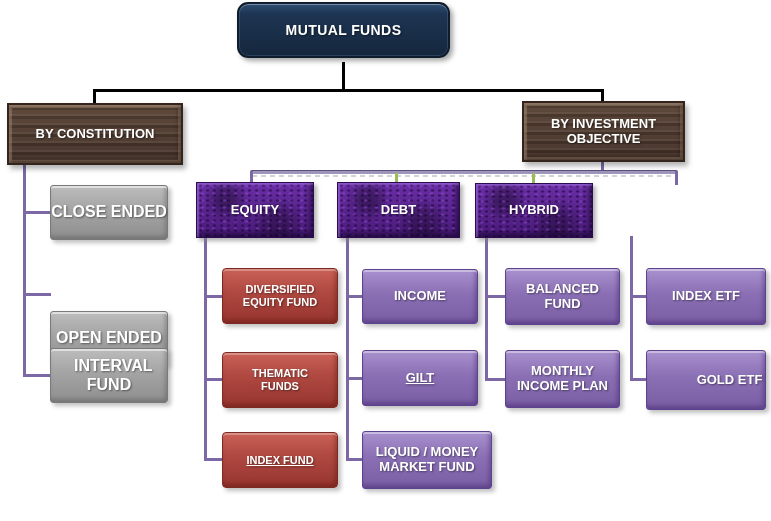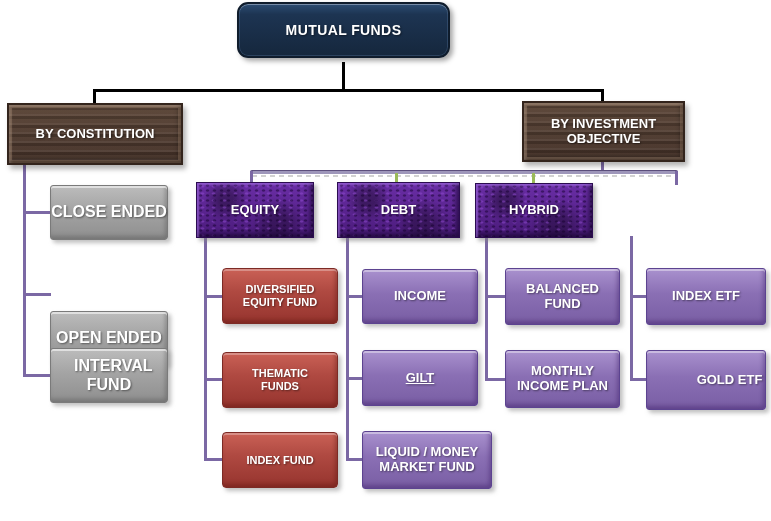--- a/index.html
+++ b/index.html
@@ -143,21 +143,21 @@
   <div class="box pheader" style="left:475px; top:183px; width:118px; height:55px;">
     <span class="txt">HYBRID</span>
   </div>
 
   <div class="box red" style="left:222px; top:268px; width:116px; height:56px;">
     <span class="txt" style="width:100px;">DIVERSIFIED EQUITY FUND</span>
   </div>
   <div class="box red" style="left:222px; top:352px; width:116px; height:56px;">
     <span class="txt" style="width:80px;">THEMATIC FUNDS</span>
   </div>
-  <div class="box red" style="left:222px; top:432px; width:116px; height:56px;">
+  <div class="box red" style="left:222px; top:432px; width:116px; height:56px;text-decoration:underline;">
     <span class="txt">INDEX FUND</span>
   </div>
 
   <div class="box pchild" style="left:362px; top:269px; width:116px; height:55px;">
     <span class="txt">INCOME</span>
   </div>
   <div class="box pchild" style="left:362px; top:350px; width:116px; height:56px;text-decoration:underline;">
     <span class="txt">GILT</span>
   </div>
   <div class="box pchild" style="left:362px; top:431px; width:130px; height:58px;">

